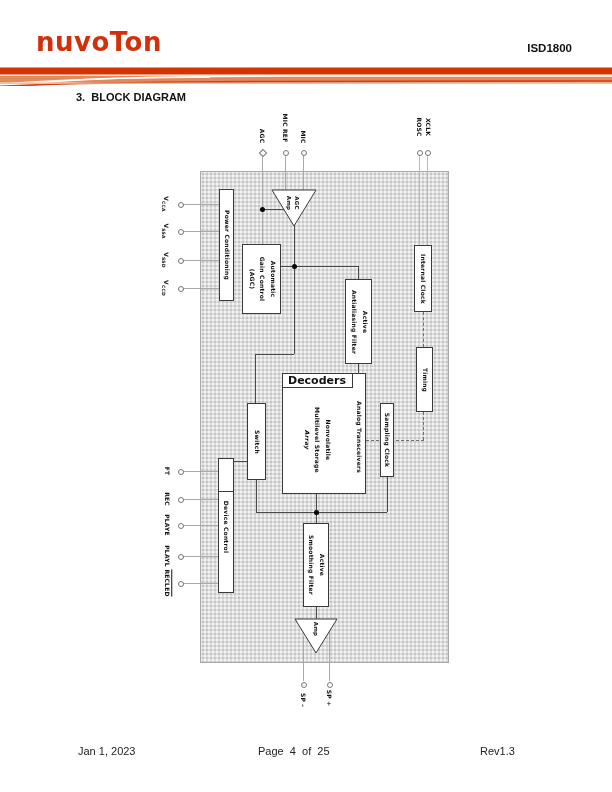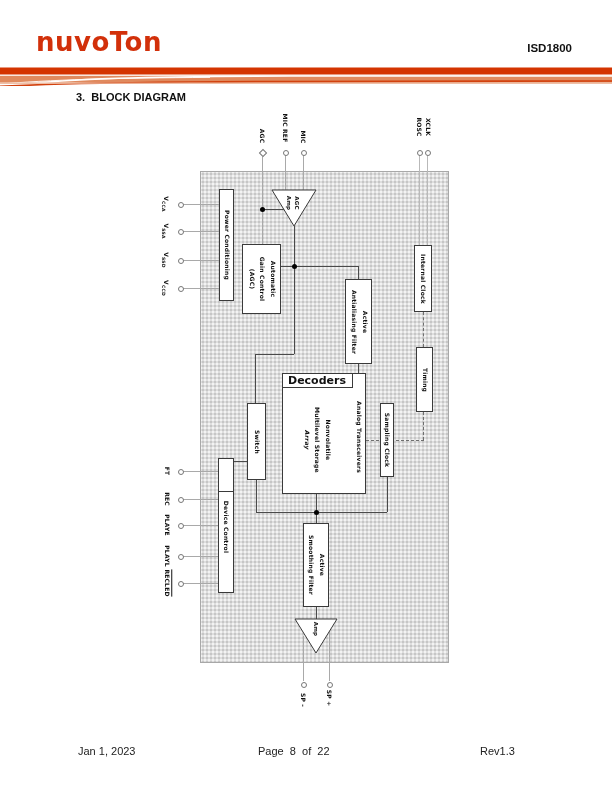--- a/index.html
+++ b/index.html
@@ -178,16 +178,16 @@
   <div class="rl" style="left:167px;top:471px;">FT</div>
   <div class="rl" style="left:167px;top:499px;">REC</div>
   <div class="rl" style="left:167px;top:525px;">PLAYE</div>
   <div class="rl" style="left:167px;top:556px;">PLAYL</div>
   <div class="rl ovl" style="left:167px;top:583px;">RECLED</div>
 
   <div class="rl" style="left:303px;top:700px;">SP -</div>
   <div class="rl" style="left:329px;top:698px;">SP +</div>
 
   <div class="foot" style="left:78px;top:745px;">Jan 1, 2023</div>
-  <div class="foot" style="left:258px;top:745px;">Page  8  of  22</div>
+  <div class="foot" style="left:258px;top:745px;">Page  4  of  25</div>
   <div class="foot" style="left:480px;top:745px;">Rev1.3</div>
 
 </div>
 
 </body></html>

